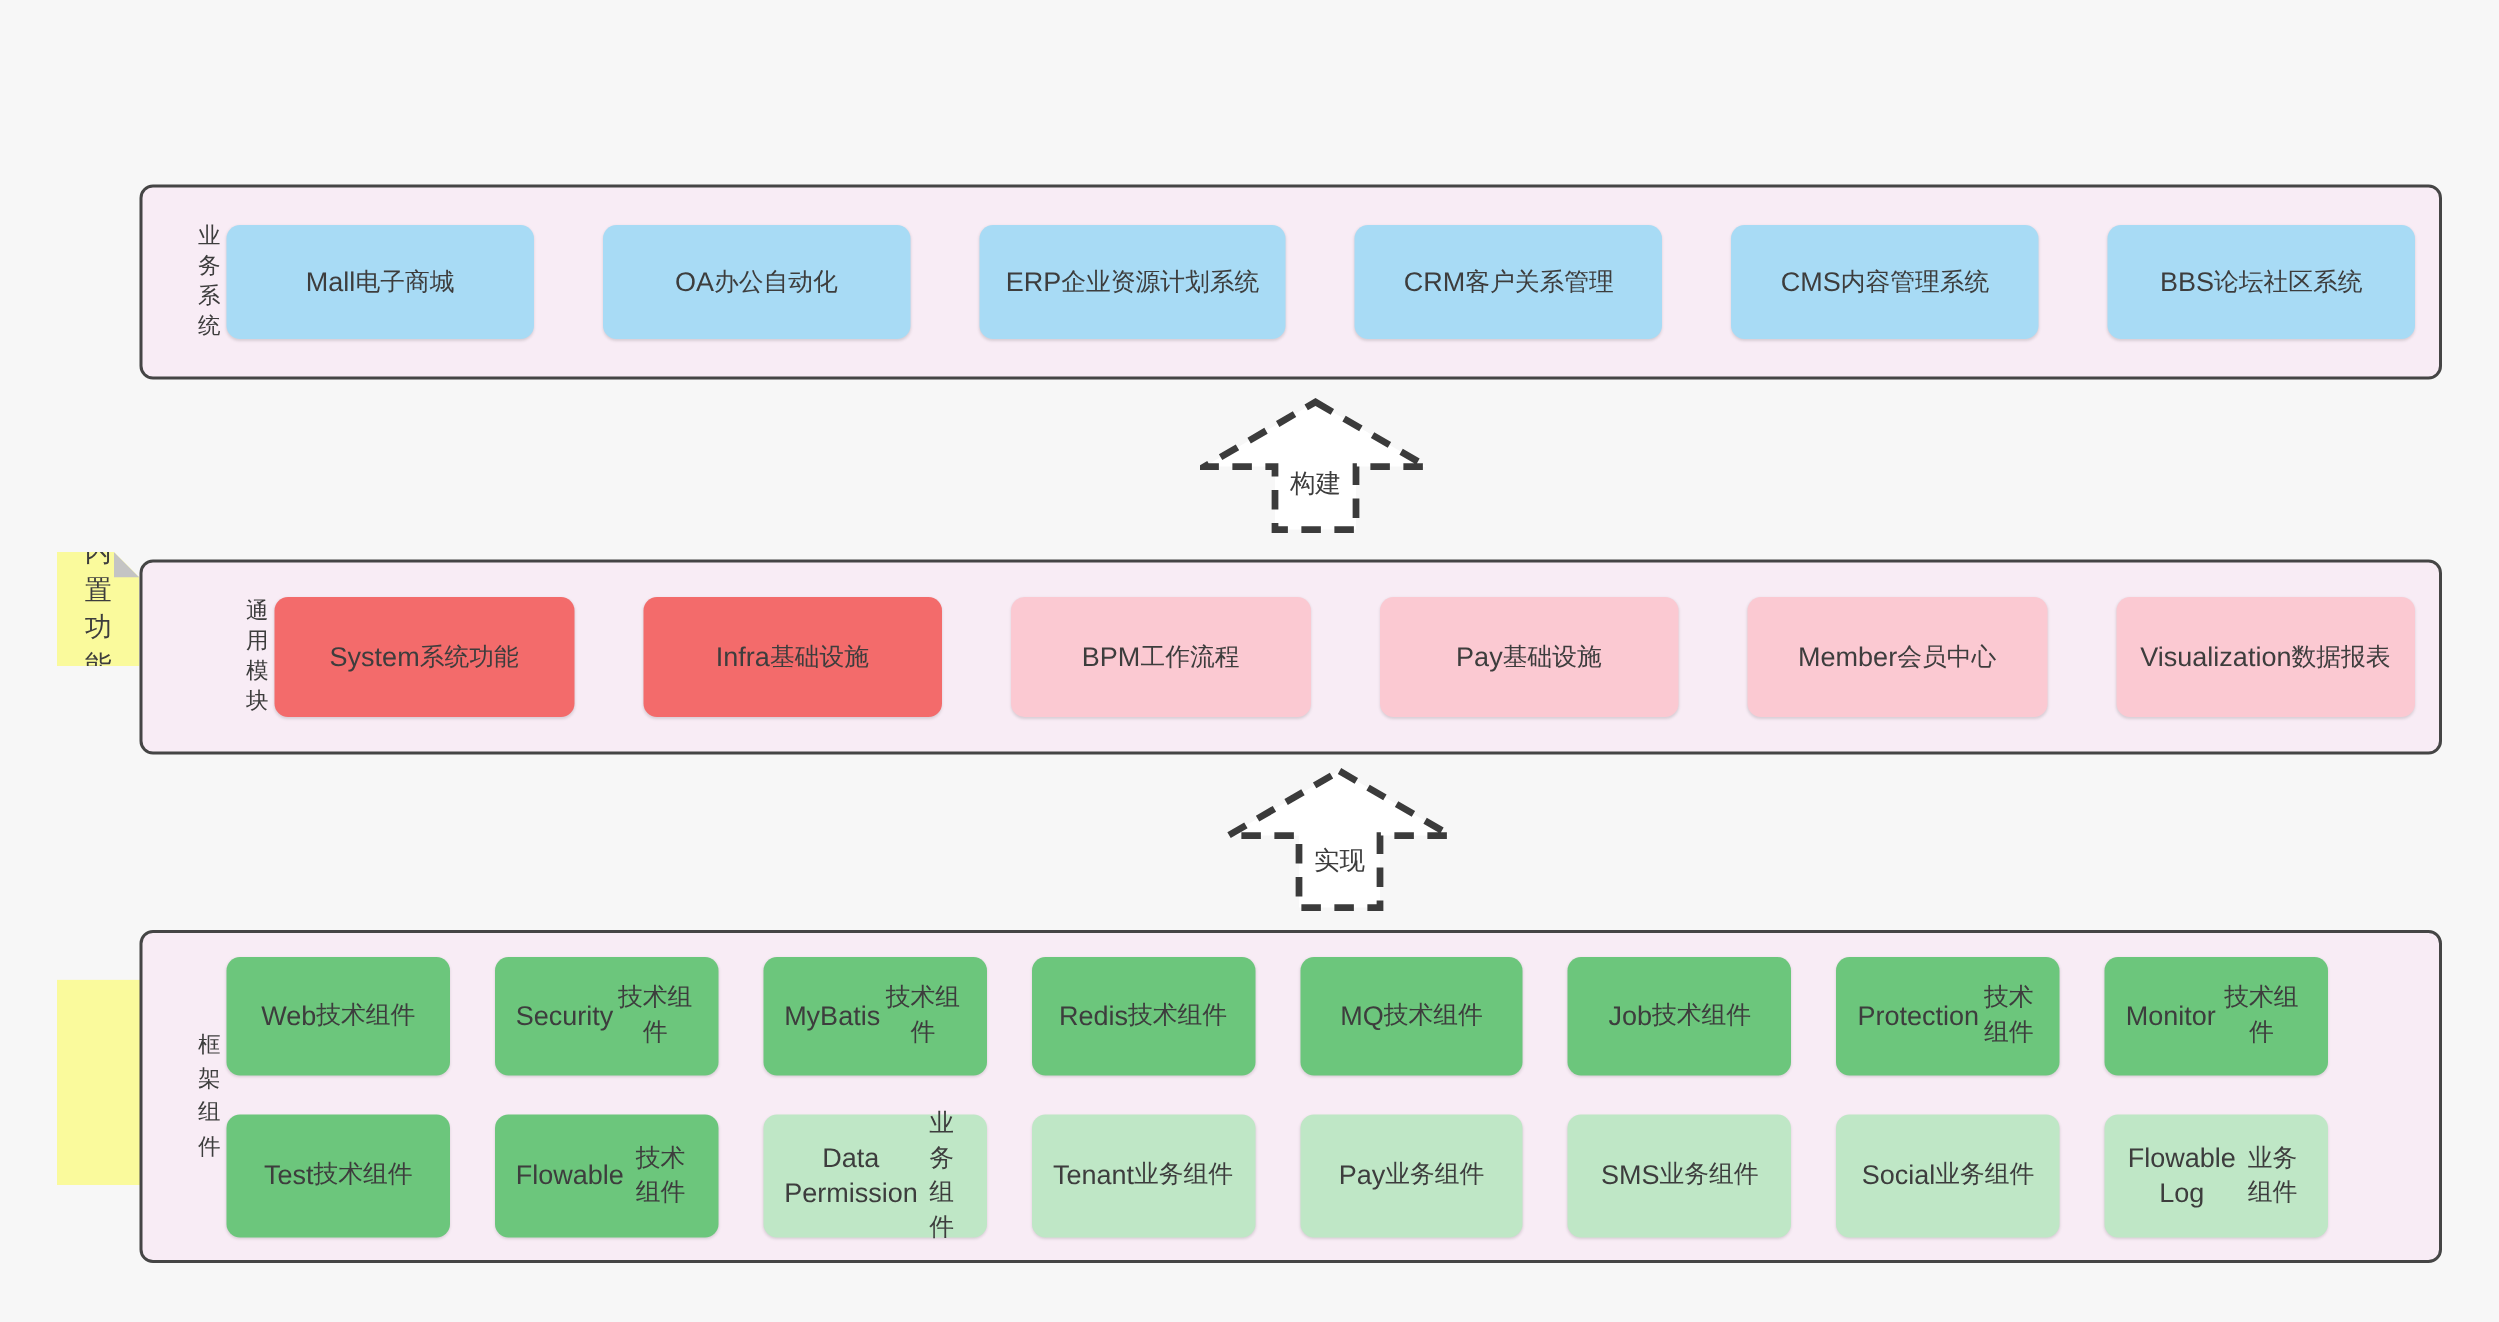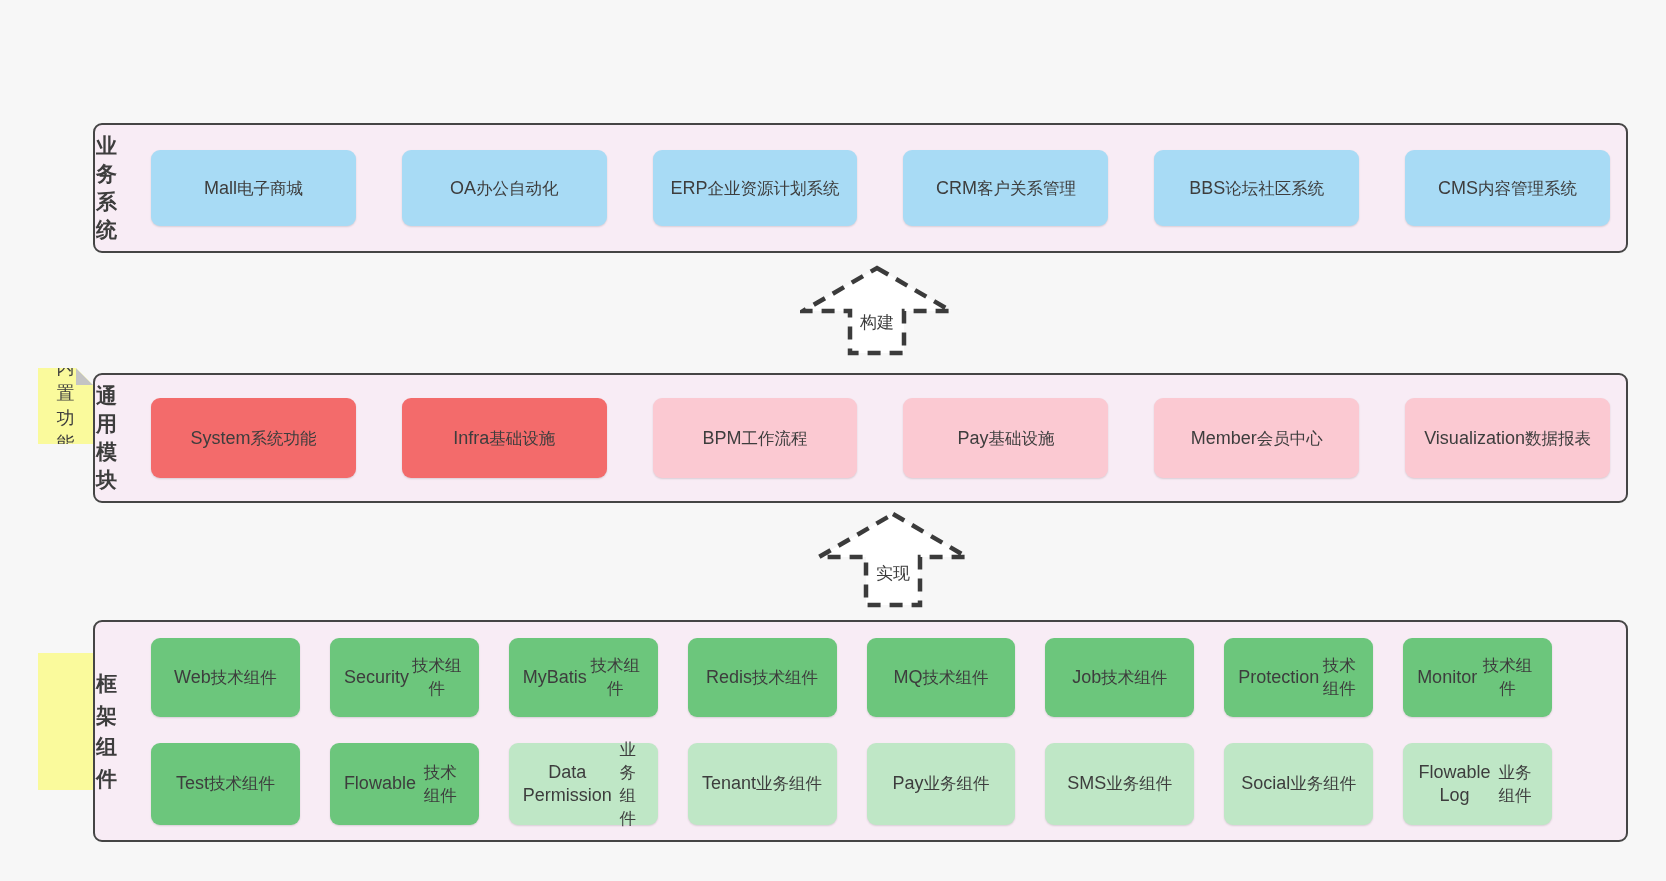--- a/index.html
+++ b/index.html
@@ -8,25 +8,25 @@
     --light-green:#bfe7c6; --note-yellow:#fafa9c; --note-fold:#c4c4c4; --text:#3d3d3d;
   }
   html,body{margin:0;padding:0;background:var(--page-bg);}
   body{font-family:"Liberation Sans","DejaVu Sans",sans-serif;color:var(--text);}
   .canvas{position:relative;width:1666px;height:881px;background:var(--page-bg);overflow:hidden;}
 
   .band{position:absolute;left:93px;width:1535px;box-sizing:border-box;
     background:var(--band-bg);border:2px solid var(--band-border);border-radius:9px;
     display:flex;align-items:stretch;}
   .band1{top:123px;height:130px;}
-  .band2{top:373px;height:130px;}
+  .band2{top:373px;height:130px;padding-left:32px;}
   .band3{top:620px;height:222px;}
 
-  .band-label{flex:0 0 56px;display:flex;align-items:center;justify-content:flex-start;
-    font-size:21px;color:var(--text);font-weight:bold;}
+  .band-label{flex:0 0 56px;display:flex;align-items:center;justify-content:flex-end;
+    font-size:15px;color:var(--text);}
   .band-label span{display:block;width:23px;word-break:break-all;text-align:center;line-height:1.33;}
   .band3 .band-label span{line-height:1.5;}
 
   .boxes{flex:1;display:flex;align-items:center;gap:46px;padding-right:16px;}
   .box{flex:1;height:76px;border-radius:9px;display:flex;flex-direction:row;
     align-items:center;justify-content:center;text-align:center;
     box-shadow:0 1px 2px rgba(0,0,0,.13);padding:0 14px;box-sizing:border-box;}
   .band2 .box{height:80px;}
   .box .box-name{font-size:18px;line-height:25px;}
   .box .box-desc{font-size:16.5px;line-height:24px;}
@@ -81,26 +81,26 @@
         </div>
         <div class="box blue">
           <div class="box-name">ERP</div>
           <div class="box-desc">企业资源计划系统</div>
         </div>
         <div class="box blue">
           <div class="box-name">CRM</div>
           <div class="box-desc">客户关系管理</div>
         </div>
         <div class="box blue">
+          <div class="box-name">CMS</div>
+          <div class="box-desc">内容管理系统</div>
+        </div>
+        <div class="box blue">
           <div class="box-name">BBS</div>
           <div class="box-desc">论坛社区系统</div>
-        </div>
-        <div class="box blue">
-          <div class="box-name">CMS</div>
-          <div class="box-desc">内容管理系统</div>
         </div>
       </div>
   </section>
 
   <div class="arrow arrow1">
     <svg width="154" height="92" viewBox="0 0 154 92">
       <polygon points="77,4 151,47 104,47 104,89 50,89 50,47 3,47"></polygon>
     </svg>
     <span class="lbl">构建</span>
   </div>

